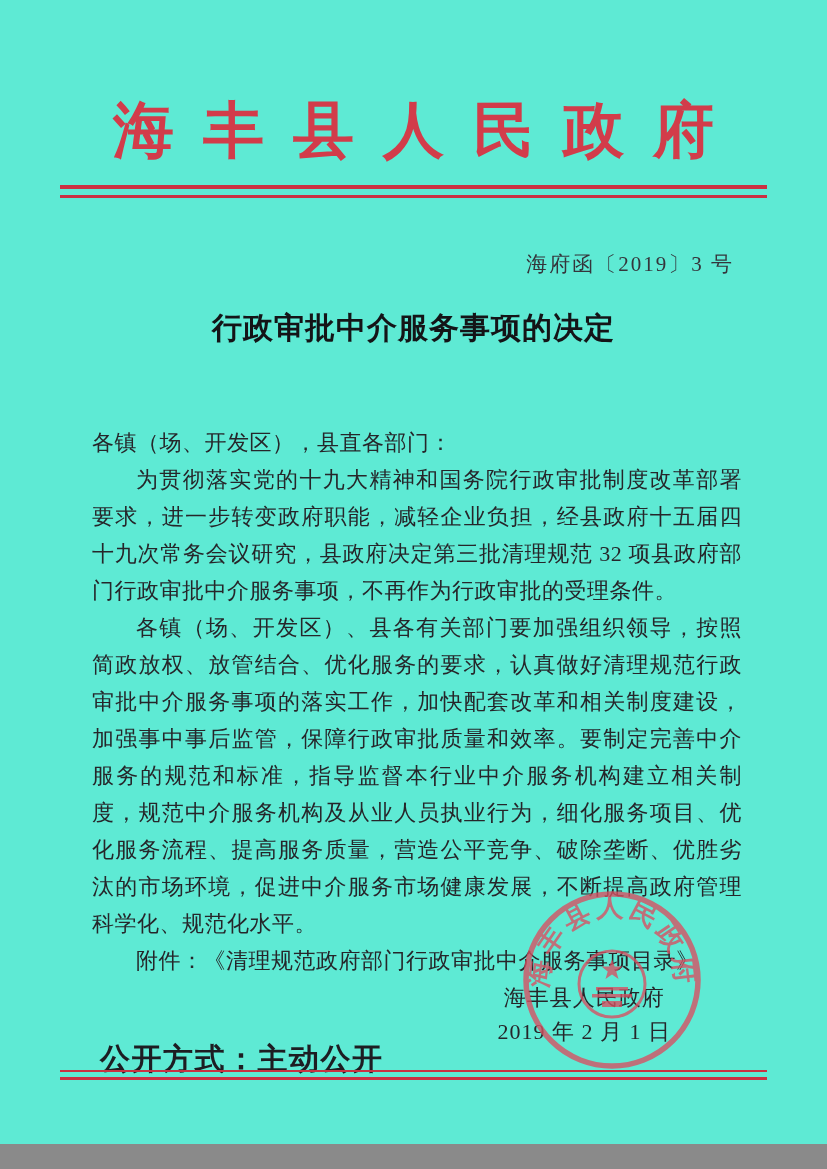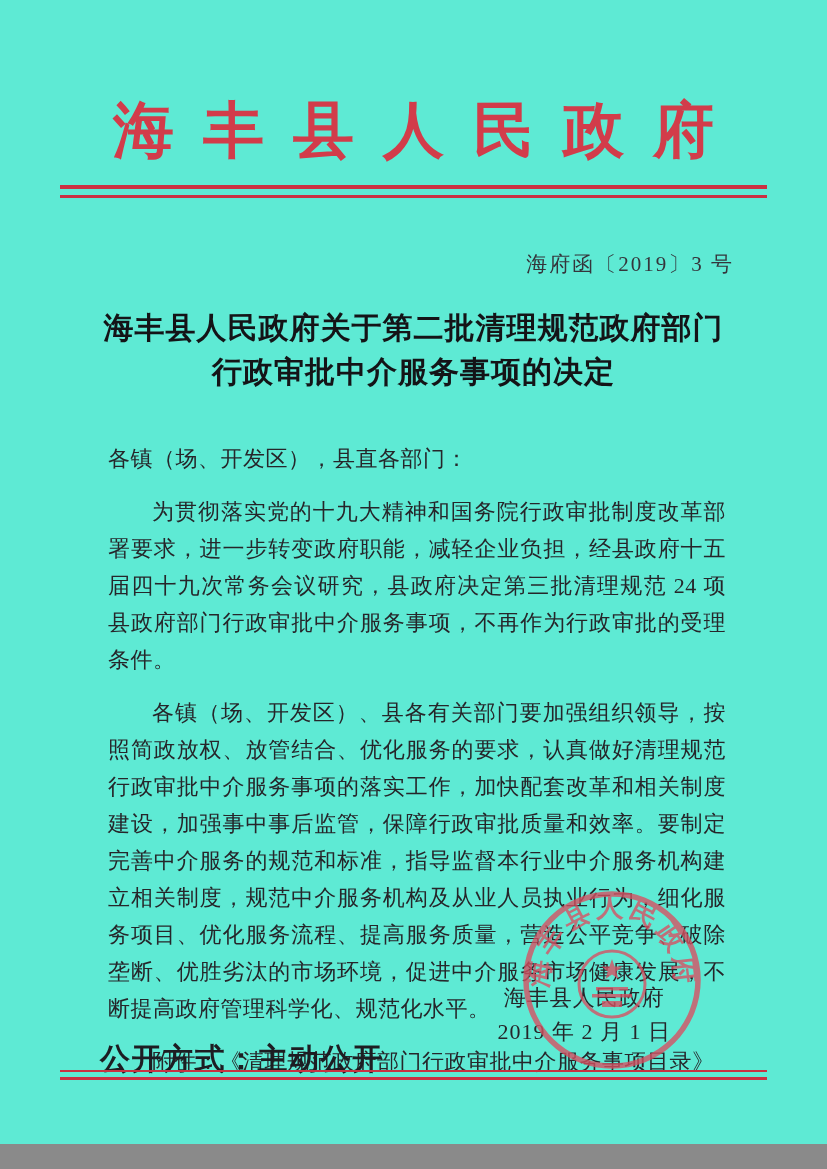--- a/index.html
+++ b/index.html
@@ -51,21 +51,21 @@
   }
   .title-line{display:block;}
   
   .body-text{
     position:absolute;top:424px;left:92px;width:650px;
     font-size:22px;line-height:37px;
     color:var(--ink);
     text-align:justify;
     letter-spacing:0.5px;
   }
-  .body-text p{margin:16px;}
+  .body-text p{margin:0;}
   .para{text-indent:2em;}
   .attachment{margin-top:14px;text-indent:2em;}
   
   .signature{
     position:absolute;top:981px;right:156px;
     text-align:center;
     font-size:22px;line-height:34px;
     color:var(--ink);
     letter-spacing:1px;
     white-space:nowrap;
@@ -104,27 +104,26 @@
 
 <div class="page">
 
   <div class="letterhead">海丰县人民政府</div>
   <div class="lh-rule thick"></div>
   <div class="lh-rule thin"></div>
 
   <div class="doc-number">海府函〔2019〕3 号</div>
 
   <h1 class="title">
-    <span class="title-line">海丰县人民政府关于第二批清理规范政府部门</span>
     <span class="title-line">行政审批中介服务事项的决定</span>
   </h1>
 
   <div class="body-text">
     <p class="salutation">各镇（场、开发区），县直各部门：</p>
-    <p class="para">为贯彻落实党的十九大精神和国务院行政审批制度改革部署要求，进一步转变政府职能，减轻企业负担，经县政府十五届四十九次常务会议研究，县政府决定第三批清理规范 24 项县政府部门行政审批中介服务事项，不再作为行政审批的受理条件。</p>
+    <p class="para">为贯彻落实党的十九大精神和国务院行政审批制度改革部署要求，进一步转变政府职能，减轻企业负担，经县政府十五届四十九次常务会议研究，县政府决定第三批清理规范 32 项县政府部门行政审批中介服务事项，不再作为行政审批的受理条件。</p>
     <p class="para">各镇（场、开发区）、县各有关部门要加强组织领导，按照简政放权、放管结合、优化服务的要求，认真做好清理规范行政审批中介服务事项的落实工作，加快配套改革和相关制度建设，加强事中事后监管，保障行政审批质量和效率。要制定完善中介服务的规范和标准，指导监督本行业中介服务机构建立相关制度，规范中介服务机构及从业人员执业行为，细化服务项目、优化服务流程、提高服务质量，营造公平竞争、破除垄断、优胜劣汰的市场环境，促进中介服务市场健康发展，不断提高政府管理科学化、规范化水平。</p>
     <p class="attachment">附件：《清理规范政府部门行政审批中介服务事项目录》</p>
   </div>
 
   <div class="signature">
     <div>海丰县人民政府</div>
     <div>2019 年 2 月 1 日</div>
   </div>
 
   <svg class="seal" viewBox="0 0 192 192" aria-hidden="true">

